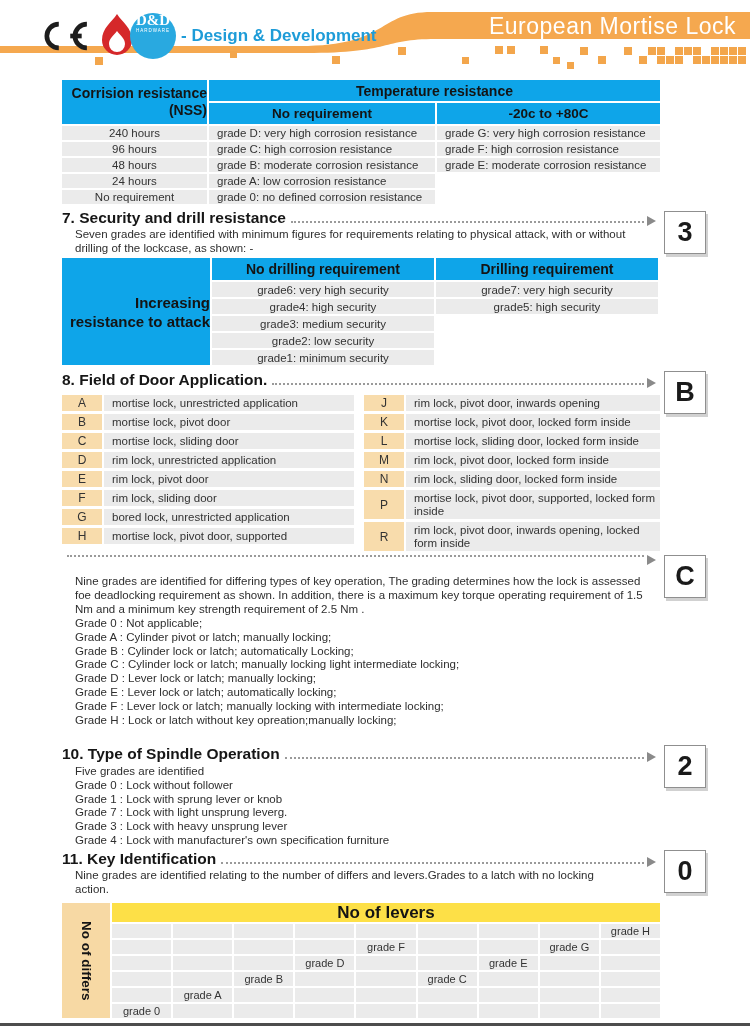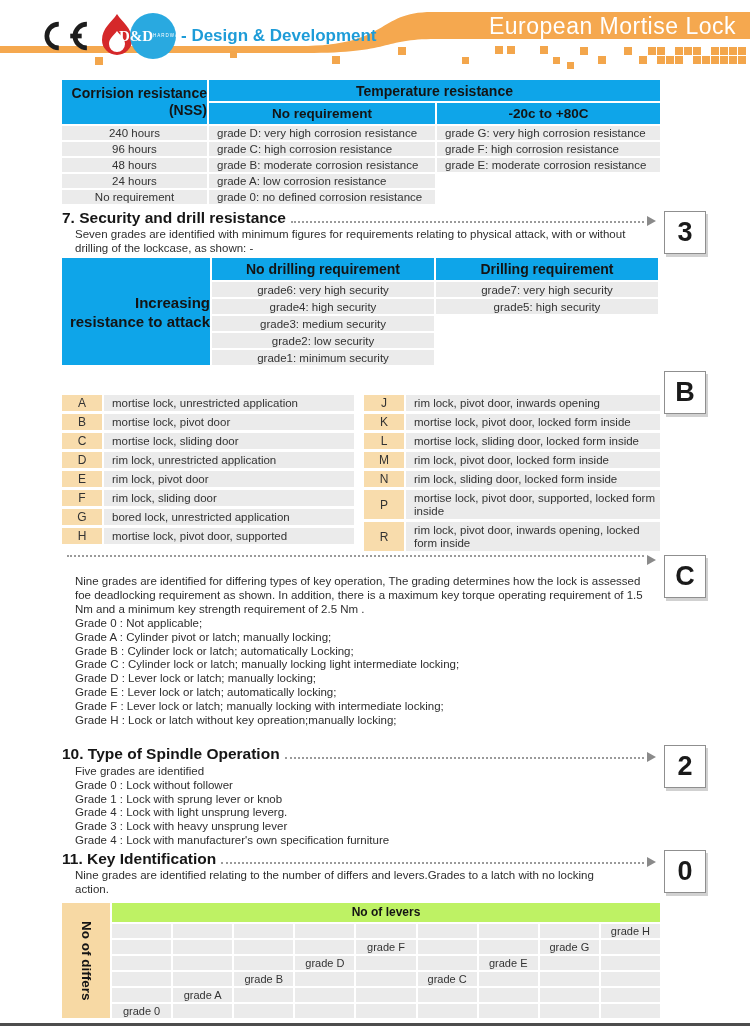--- a/index.html
+++ b/index.html
@@ -6,21 +6,21 @@
   body{font-family:"Liberation Sans","DejaVu Sans",sans-serif;color:#2e2e2e;}
   .page{position:relative;width:750px;height:1034px;background:#ffffff;overflow:hidden;}
 
   
   .swoosh{position:absolute;left:0;top:8px;}
   .banner-title{position:absolute;left:400px;top:13px;width:336px;text-align:right;
     font-size:23px;color:#ffffff;letter-spacing:.5px;}
   .ce{position:absolute;left:38px;top:19px;}
   .flame{position:absolute;left:97px;top:12px;}
   .logo-circle{position:absolute;left:130px;top:13px;width:46px;height:46px;border-radius:50%;
-    background:#29a9e0;display:flex;flex-direction:row;align-items:center;justify-content:center;}
+    background:#29a9e0;display:flex;flex-direction:column;align-items:center;justify-content:flex-start;}
   .logo-top{font-family:"Liberation Serif","DejaVu Serif",serif;font-weight:bold;
     color:#fff;font-size:15px;line-height:15px;}
   .logo-sub{color:#fff;font-size:4.5px;letter-spacing:1px;line-height:6px;}
   .tagline{position:absolute;left:181px;top:26px;font-size:17px;font-weight:bold;color:#1e9cd8;}
   .sq{position:absolute;background:#f3a64c;}
 
   
   .cell{background:#ebebeb;font-size:11.5px;color:#333;display:flex;align-items:center;}
   .cell:empty{background:transparent;}
   .hdrcell{background:#0ea5e9;font-weight:bold;color:#141414;justify-content:center;text-align:right;}
@@ -61,21 +61,21 @@
   .ldesc{padding-left:8px;line-height:13px;}
 
   
   .lines{position:absolute;left:75px;width:585px;font-size:11.5px;line-height:13.8px;color:#2e2e2e;}
 
   
   .ktable{position:absolute;left:62px;top:903px;width:598px;display:flex;gap:2px;}
   .krowhdr{width:48px;background:#f7d9a4;display:flex;align-items:center;justify-content:center;
     writing-mode:vertical-rl;font-weight:bold;font-size:13.5px;color:#141414;}
   .kright{flex:1;display:flex;flex-direction:column;gap:2px;}
-  .kcolhdr{height:19px;background:#bef264;text-align:center;font-weight:bold;font-size:12px;
+  .kcolhdr{height:19px;background:#fde047;text-align:center;font-weight:bold;font-size:17px;
     line-height:19px;color:#141414;}
   .kgrid{display:grid;grid-template-columns:repeat(9,1fr);grid-auto-rows:14px;gap:2px;}
   .kgcell{background:#ebebeb;font-size:11px;color:#333;display:flex;align-items:center;justify-content:center;}
 
   .bottom-rule{position:absolute;left:0;top:1023px;width:750px;height:3px;background:#4d4d4d;}
   .dc{display:contents;}
 </style>
 </head>
 <body>
 
@@ -193,20 +193,25 @@
         <div class="cell ctr"></div>
       </div><div class="dc">
         <div class="cell ctr">grade2: low security</div>
         <div class="cell ctr"></div>
       </div><div class="dc">
         <div class="cell ctr">grade1: minimum security</div>
         <div class="cell ctr"></div>
       </div></div>
   </div>
 
+  <div class="sec-head" style="top:371px;">
+    <span>8. Field of Door Application.</span>
+    <span class="leader"></span>
+    <span class="arrow"></span>
+  </div>
   <div class="badge" style="top:371px;">B</div>
 
   <div class="f8 f8l">
 
   <div class="dc">
       <div class="cell lcode">A</div>
       <div class="cell ldesc">mortise lock, unrestricted application</div>
     </div>
       <div class="dc">
       <div class="cell lcode">B</div>
@@ -291,21 +296,21 @@
     <span>10. Type of Spindle Operation</span>
     <span class="leader"></span>
     <span class="arrow"></span>
   </div>
   <div class="badge" style="top:745px;">2</div>
   <div class="lines" style="top:765px;">
 
   <div>Five grades are identified</div>
       <div>Grade 0 : Lock without follower</div>
       <div>Grade 1 : Lock with sprung lever or knob</div>
-      <div>Grade 4 : Lock with light unsprung leverg.</div>
+      <div>Grade 7 : Lock with light unsprung leverg.</div>
       <div>Grade 3 : Lock with heavy unsprung lever</div>
       <div>Grade 4 : Lock with manufacturer's own specification furniture</div>
     </div>
 
   <div class="sec-head" style="top:850px;">
     <span>11. Key Identification</span>
     <span class="leader"></span>
     <span class="arrow"></span>
   </div>
   <div class="badge" style="top:850px;">0</div>

